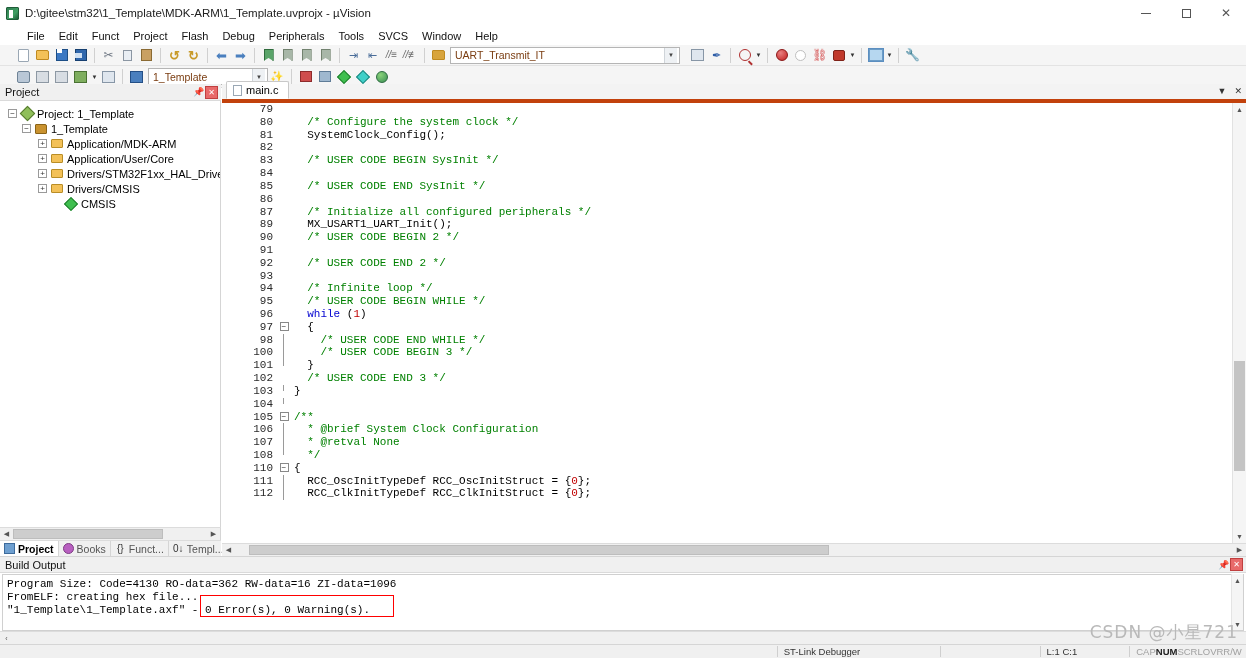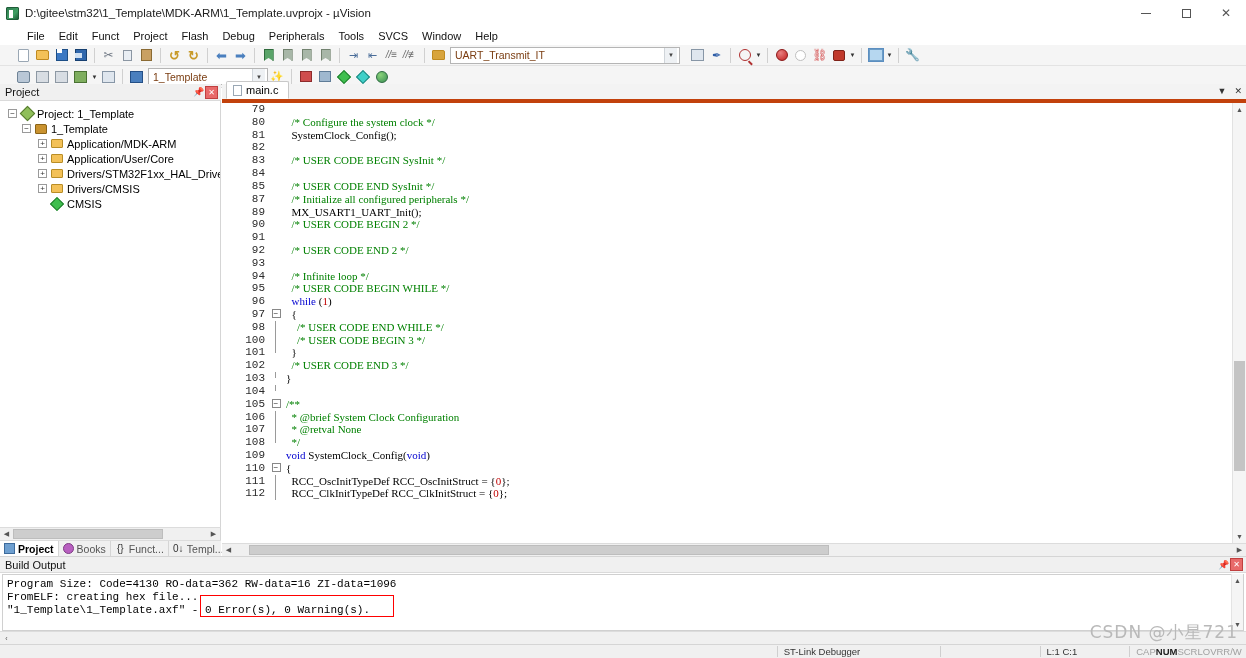--- a/index.html
+++ b/index.html
@@ -190,25 +190,25 @@
                       align-items:center; }
   #tabbar .tb-right span { font-size:9px; color:#333; }
 
   #code-wrap { flex:1; display:flex; position:relative; overflow:hidden; }
   #code {
     flex:1; position:relative; overflow:hidden;
     font-family:"Liberation Mono","DejaVu Sans Mono",monospace;
     font-size:11px; line-height:12.82px; background:#fff;
   }
   .cline { display:flex; height:12.82px; white-space:pre; }
-  .lnum { width:48px; text-align:right; padding-right:5px; color:#2b2b2b; flex:none; }
+  .lnum { width:48px; text-align:right; padding-right:5px; color:#2b2b2b; flex:none;margin-left:8px; }
   .fold { width:12px; flex:none; position:relative; color:#666;
           font-size:9px; text-align:center; line-height:12px; }
   .bar { position:absolute; left:5px; top:0; bottom:0; width:1px; background:#9a9a9a; }
-  .ctext { flex:1; padding-left:4px;font-family:Liberation Serif, serif; }
+  .ctext { flex:1; padding-left:4px; }
   .cm { color:#008000; }
   .kw { color:#0000d0; }
   .num { color:#c00000; }
   .foldbox { display:inline-block; width:9px;height:9px;border:1px solid #888;
              background:#fff; font-size:8px; line-height:7px; text-align:center;
              color:#333; vertical-align:middle; }
 
   
   #code-vscroll { width:14px; background:#f5f5f5; border-left:1px solid #e2e2e2;
                   position:relative; flex:none; }
@@ -484,21 +484,21 @@
           </span>
         <span>Drivers/STM32F1xx_HAL_Driver</span>
       </div>
       <div class="tnode" style="padding-left:38px">
         <span class="exp">+</span>
         <span class="tico">
             <span class="fld"></span>
           </span>
         <span>Drivers/CMSIS</span>
       </div>
-      <div class="tnode" style="padding-left:38px">
+      <div class="tnode" style="padding-left:52px">
         <span class="exp none"></span>
         <span class="tico">
             <span class="diamond"></span>
           </span>
         <span>CMSIS</span>
       </div>
     </div>
     <div id="tree-hscroll">
       <div class="sb-btn">◀</div>
       <div class="sb-track">
@@ -541,41 +541,41 @@
 
     <div id="code-wrap">
       <div id="code">
           <div class="cline"><span class="lnum">79</span><span class="fold"></span><span class="ctext"></span></div>
           <div class="cline"><span class="lnum">80</span><span class="fold"></span><span class="ctext"><span class="cm">  /* Configure the system clock */</span></span></div>
           <div class="cline"><span class="lnum">81</span><span class="fold"></span><span class="ctext">  SystemClock_Config();</span></div>
           <div class="cline"><span class="lnum">82</span><span class="fold"></span><span class="ctext"></span></div>
           <div class="cline"><span class="lnum">83</span><span class="fold"></span><span class="ctext"><span class="cm">  /* USER CODE BEGIN SysInit */</span></span></div>
           <div class="cline"><span class="lnum">84</span><span class="fold"></span><span class="ctext"></span></div>
           <div class="cline"><span class="lnum">85</span><span class="fold"></span><span class="ctext"><span class="cm">  /* USER CODE END SysInit */</span></span></div>
+          <div class="cline"><span class="lnum">86</span><span class="fold"></span><span class="ctext"></span></div>
           <div class="cline"><span class="lnum">87</span><span class="fold"></span><span class="ctext"><span class="cm">  /* Initialize all configured peripherals */</span></span></div>
           <div class="cline"><span class="lnum">89</span><span class="fold"></span><span class="ctext">  MX_USART1_UART_Init();</span></div>
           <div class="cline"><span class="lnum">90</span><span class="fold"></span><span class="ctext"><span class="cm">  /* USER CODE BEGIN 2 */</span></span></div>
           <div class="cline"><span class="lnum">91</span><span class="fold"></span><span class="ctext"></span></div>
           <div class="cline"><span class="lnum">92</span><span class="fold"></span><span class="ctext"><span class="cm">  /* USER CODE END 2 */</span></span></div>
           <div class="cline"><span class="lnum">93</span><span class="fold"></span><span class="ctext"></span></div>
           <div class="cline"><span class="lnum">94</span><span class="fold"></span><span class="ctext"><span class="cm">  /* Infinite loop */</span></span></div>
           <div class="cline"><span class="lnum">95</span><span class="fold"></span><span class="ctext"><span class="cm">  /* USER CODE BEGIN WHILE */</span></span></div>
           <div class="cline"><span class="lnum">96</span><span class="fold"></span><span class="ctext">  <span class="kw">while</span> (<span class="num">1</span>)</span></div>
           <div class="cline"><span class="lnum">97</span><span class="fold"><span class="foldbox">−</span></span><span class="ctext">  {</span></div>
           <div class="cline"><span class="lnum">98</span><span class="fold"><span class="bar"></span></span><span class="ctext"><span class="cm">    /* USER CODE END WHILE */</span></span></div>
           <div class="cline"><span class="lnum">100</span><span class="fold"><span class="bar"></span></span><span class="ctext"><span class="cm">    /* USER CODE BEGIN 3 */</span></span></div>
           <div class="cline"><span class="lnum">101</span><span class="fold"><span class="bar" style="bottom:50%"></span></span><span class="ctext">  }</span></div>
           <div class="cline"><span class="lnum">102</span><span class="fold"></span><span class="ctext"><span class="cm">  /* USER CODE END 3 */</span></span></div>
           <div class="cline"><span class="lnum">103</span><span class="fold"><span class="bar" style="bottom:50%"></span></span><span class="ctext">}</span></div>
           <div class="cline"><span class="lnum">104</span><span class="fold"><span class="bar" style="bottom:50%"></span></span><span class="ctext"></span></div>
           <div class="cline"><span class="lnum">105</span><span class="fold"><span class="foldbox">−</span></span><span class="ctext"><span class="cm">/**</span></span></div>
           <div class="cline"><span class="lnum">106</span><span class="fold"><span class="bar"></span></span><span class="ctext"><span class="cm">  * @brief System Clock Configuration</span></span></div>
           <div class="cline"><span class="lnum">107</span><span class="fold"><span class="bar"></span></span><span class="ctext"><span class="cm">  * @retval None</span></span></div>
           <div class="cline"><span class="lnum">108</span><span class="fold"><span class="bar" style="bottom:50%"></span></span><span class="ctext"><span class="cm">  */</span></span></div>
-          <div class="cline"><span class="lnum">109</span><span class="fold"></span><span class="ctext"><span class="kw">void</span> SystemClock_Config(<span class="kw">void</span>)</span></div>
           <div class="cline"><span class="lnum">110</span><span class="fold"><span class="foldbox">−</span></span><span class="ctext">{</span></div>
           <div class="cline"><span class="lnum">111</span><span class="fold"><span class="bar"></span></span><span class="ctext">  RCC_OscInitTypeDef RCC_OscInitStruct = {<span class="num">0</span>};</span></div>
           <div class="cline"><span class="lnum">112</span><span class="fold"><span class="bar"></span></span><span class="ctext">  RCC_ClkInitTypeDef RCC_ClkInitStruct = {<span class="num">0</span>};</span></div>
         </div>
       <div id="code-vscroll">
         <div class="sbtn">▲</div>
         <div class="vthumb"></div>
         <div class="sbtn" style="position:absolute;bottom:0;left:0;right:0;">▼</div>
       </div>
     </div>

